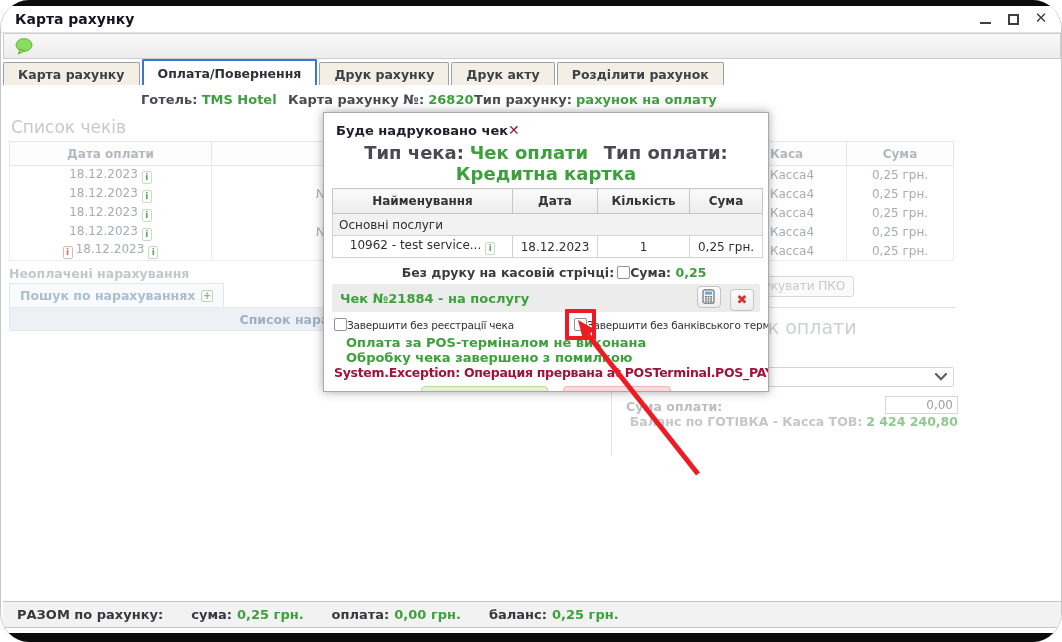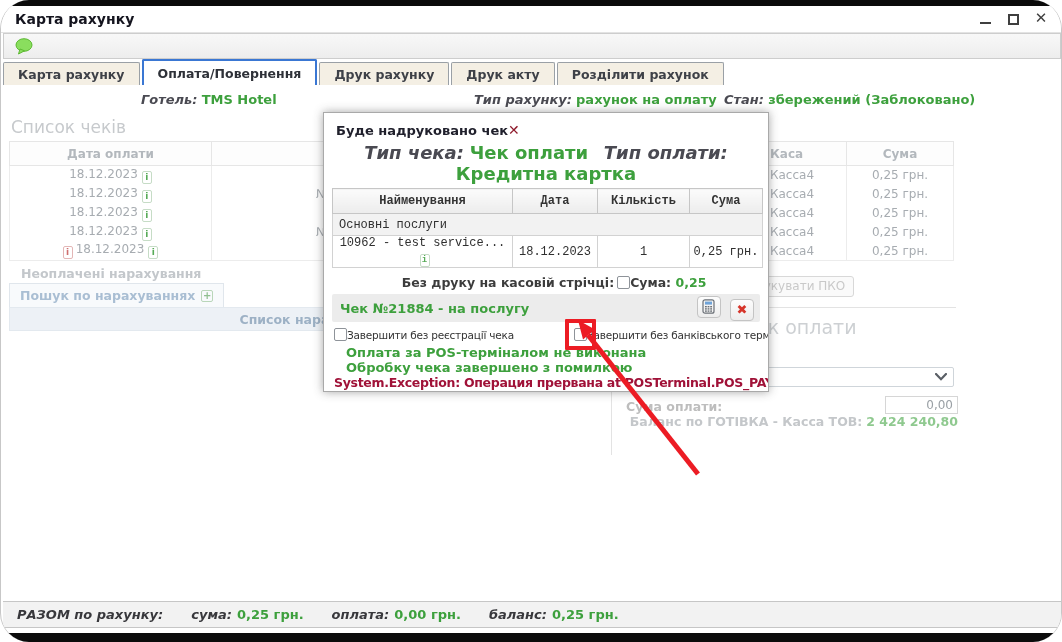--- a/index.html
+++ b/index.html
@@ -33,41 +33,41 @@
             align-items:flex-end; }
   .tab { height:23px; padding:0 14px; display:flex; align-items:center; font-size:12.5px;
          font-weight:bold; color:#3e4148; background:#f4efe4; border:1px solid #9aa0a6;
          border-bottom:none; border-radius:2px 2px 0 0; margin-right:2px; white-space:nowrap; }
   .tab.active { height:26px; background:#fff; border:2px solid #3a77d3; border-bottom:none;
                 color:#2e3138; }
 
   
   .acct-header { position:absolute; top:92px; left:0; width:1062px; height:18px; font-size:13px; }
   .acct-item { position:absolute; white-space:nowrap; }
-  .lbl { color:#4a4a52; font-weight:bold;font-style:italic; }
+  .lbl { color:#4a4a52; font-weight:bold; }
   .val { color:#3da03d; font-weight:bold; }
 
   
   .sect-title { position:absolute; font-size:17px; color:#c7cacd; }
   .receipts-table { position:absolute; top:141px; left:8px; width:944px; border-collapse:collapse;
                     table-layout:fixed; font-size:12px; }
   .receipts-table th { font-weight:bold; color:#b3b8bd; border:1px solid #e6e6e6; height:24px;
                        background:#fdfdfd; }
   .receipts-table td { color:#a7acb1; height:19px; text-align:center; border-left:1px solid #ececec;
                        border-right:1px solid #ececec; }
   .receipts-table tr:last-child td { border-bottom:1px solid #ececec; }
   .num-frag { display:inline-block; width:118px; text-align:right; color:#a7acb1; }
   .cell-left { text-align:left !important; padding-left:6px; }
   .i-ico { display:inline-block; width:10px; height:13px; border:1px solid #c6dcc6; border-radius:2px;
            color:#57ab57; font-size:9px; font-weight:bold; line-height:11px; text-align:center;
            font-style:normal; margin-left:4px; vertical-align:-2px; background:#fff; }
   .i-ico.red { border-color:#e3b6b6; color:#cf6f6f; margin-right:3px; margin-left:0; }
 
   
-  .unpaid-title { position:absolute; top:266px; left:20px; font-size:12.5px; color:#c3c7cb; font-weight:bold; }
+  .unpaid-title { position:absolute; top:266px; left:8px; font-size:12.5px; color:#c3c7cb; font-weight:bold; }
   .search-tab { position:absolute; top:283px; left:8px; height:24px; padding:0 10px; background:#f8fafc;
                 border:1px solid #e0e6ec; border-bottom:none; display:flex; align-items:center; gap:6px;
                 font-size:12.5px; font-weight:bold; color:#a9bed3; }
   .plus-ico { display:inline-block; width:12px; height:12px; border:1px solid #b9d6b9; border-radius:2px;
               color:#8fbf8f; font-size:10px; font-weight:bold; line-height:10px; text-align:center; }
   .list-header-bar { position:absolute; top:307px; left:8px; width:600px; height:24px; background:#edf1f6;
                      border:1px solid #e3e9ef; display:flex; align-items:center; justify-content:center;
                      font-size:12.5px; font-weight:bold; color:#9db1c5; }
 
   
@@ -101,21 +101,21 @@
   
   .modal { position:absolute; top:112px; left:322px; width:446px; height:280px; background:#fff;
            border:1px solid #a9a9a9; box-shadow:0 0 9px rgba(60,60,60,.45); z-index:10; overflow:hidden; }
   .modal-titlebar { display:flex; justify-content:flex-start; padding:10px 12px 2px 12px; }
   .modal-title { font-size:13px; font-weight:bold; color:#20202c; }
   .modal-close { font-size:14px; font-weight:bold; color:#8f1b2c; line-height:14px; cursor:default; }
   .modal-subtitle { text-align:center; font-size:18px; margin:2px 0 4px 0; }
   .modal-subtitle .sp { margin-right:10px; }
 
   .modal-table { width:430px; margin:2px 8px 0 8px; border-collapse:collapse; table-layout:fixed;
-                 font-size:12px;font-family:Liberation Mono, monospace; }
+                 font-size:12px; }
   .modal-table th { border:1px solid #c6c6c6; background:linear-gradient(#fbfbfb,#ececec);
                     font-size:12px; color:#333; height:25px; }
   .modal-table td { border:1px solid #d2d2d2; height:22px; text-align:center; color:#2f2f2f; }
   .modal-table .group-row td { background:#f2f2f2; text-align:left; padding-left:6px; }
 
   .modal-options { display:flex; justify-content:center; margin:7px 10px 4px 26px;
                    font-size:12.5px; align-items:center; }
   .cb { display:inline-block; width:13px; height:13px; border:1px solid #8e9399; border-radius:2px;
         background:#fff; vertical-align:-2px; }
   .opt-left { font-weight:bold; color:#3c3c3c; display:flex; align-items:center; gap:3px; }
@@ -196,27 +196,27 @@
     <div class="tab">
         <span>Розділити рахунок</span>
       </div>
   </div>
 
   <div class="acct-header">
     <span class="acct-item" style="left:140px">
       <span class="lbl">Готель:</span>
       <span class="val">TMS Hotel</span>
     </span>
+    <span class="acct-item" style="left:287px">
+      <span class="lbl">Карта рахунку №:</span>
+      <span class="val">26820</span>
+    </span>
     <span class="acct-item" style="left:473px">
       <span class="lbl">Тип рахунку:</span>
       <span class="val">рахунок на оплату</span>
-    </span>
-    <span class="acct-item" style="left:723px">
-      <span class="lbl">Стан:</span>
-      <span class="val">збережений (Заблоковано)</span>
     </span>
   </div>
 
   <div class="sect-title" style="top:117px;left:10px">Список чеків</div>
   <table class="receipts-table">
     <colgroup>
         <col style="width:202px">
         <col style="width:552px">
         <col style="width:83px">
         <col style="width:107px">

